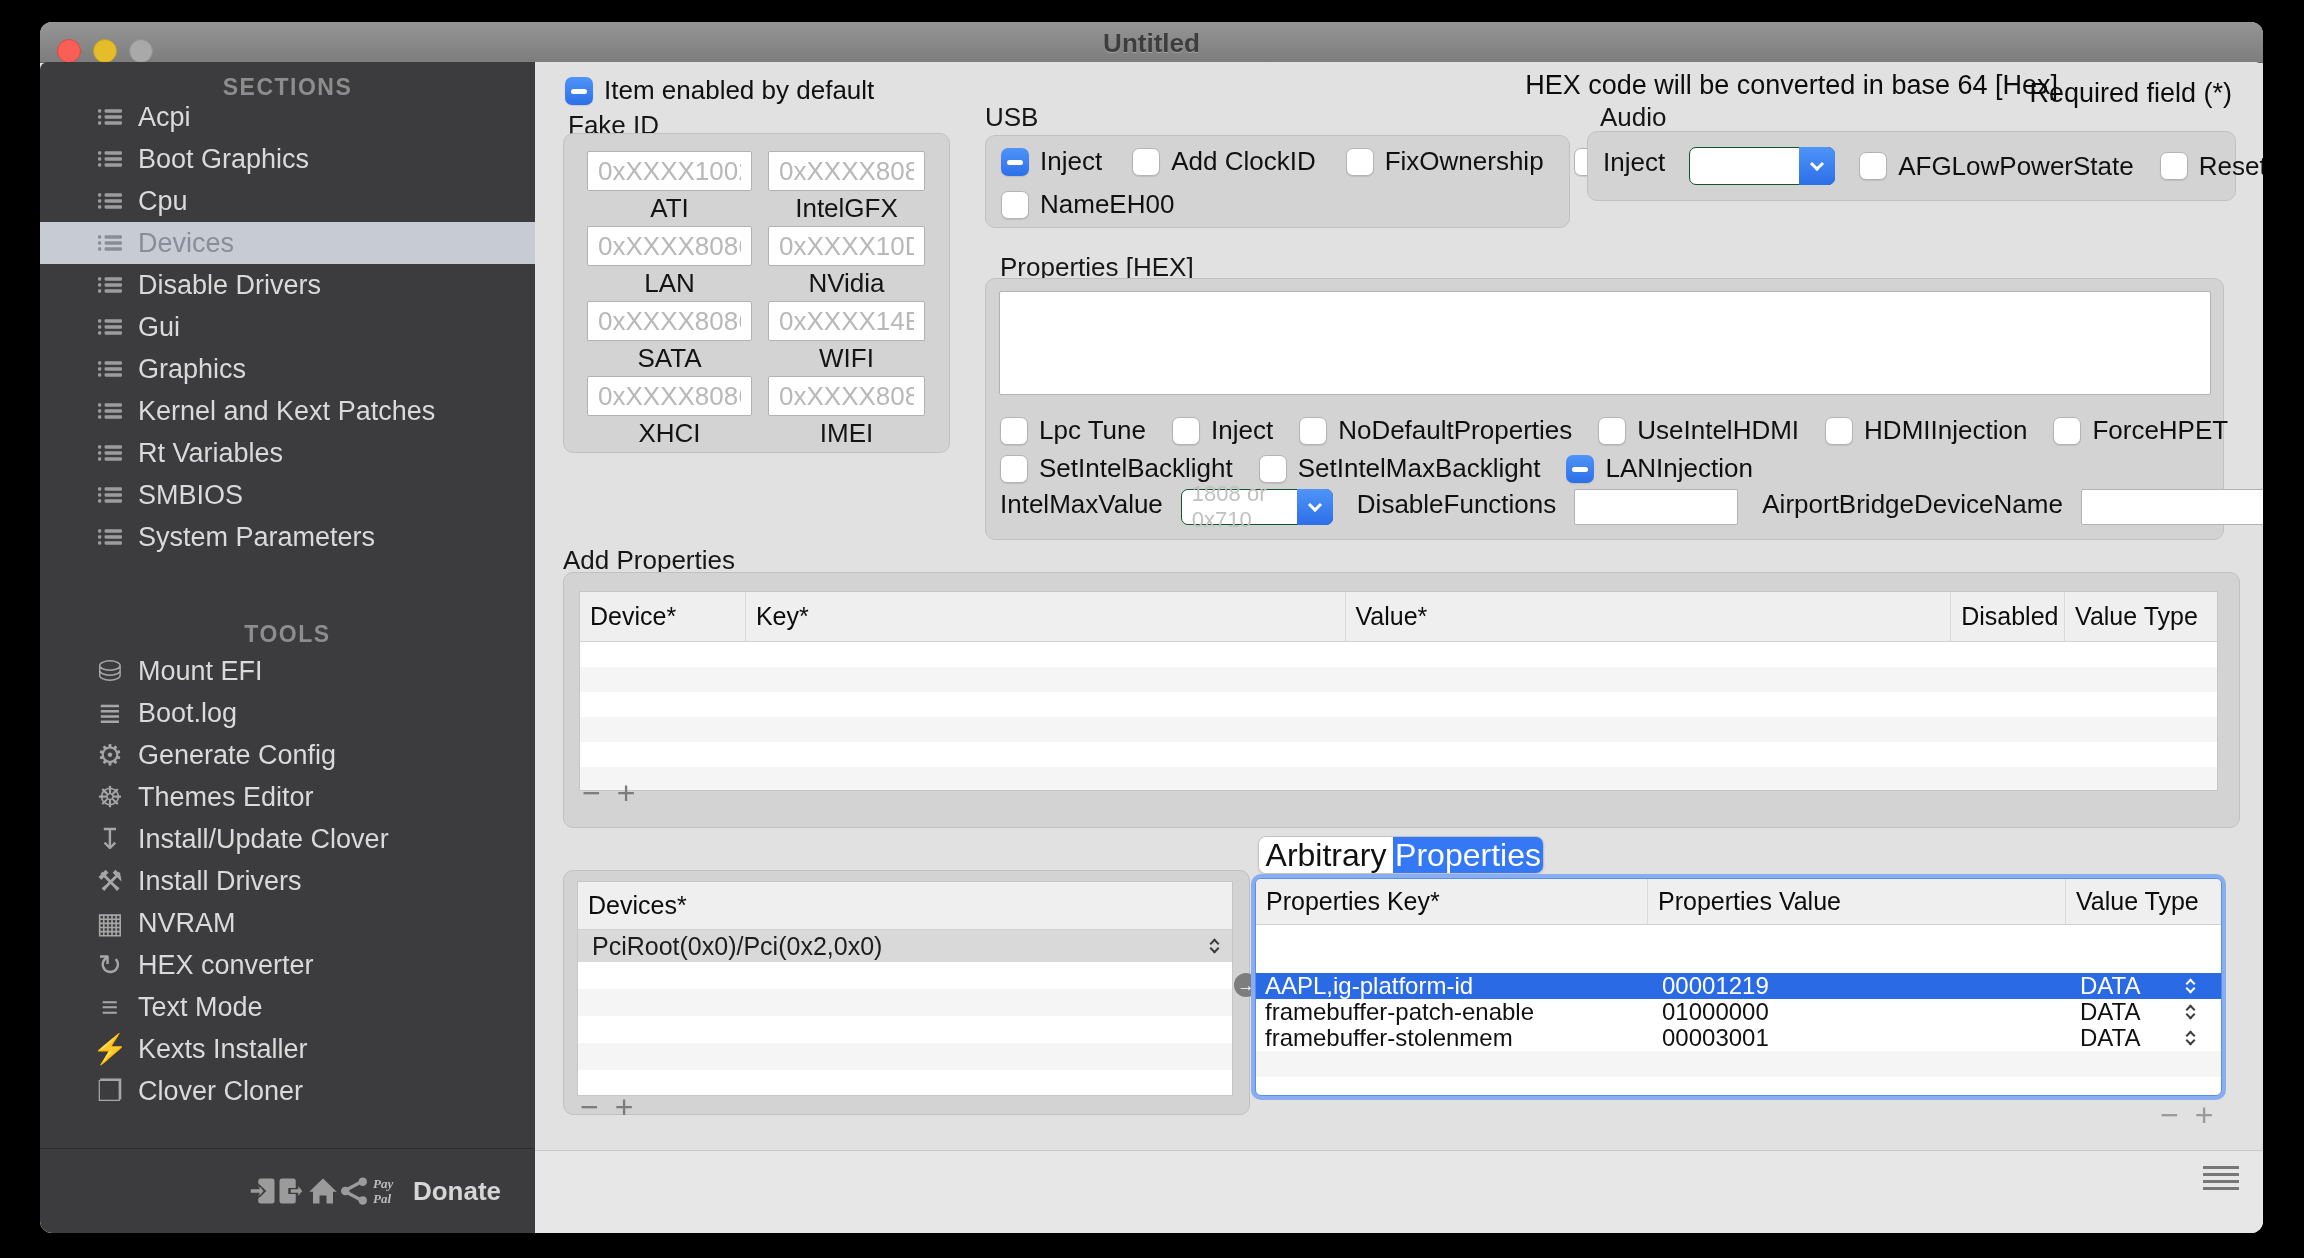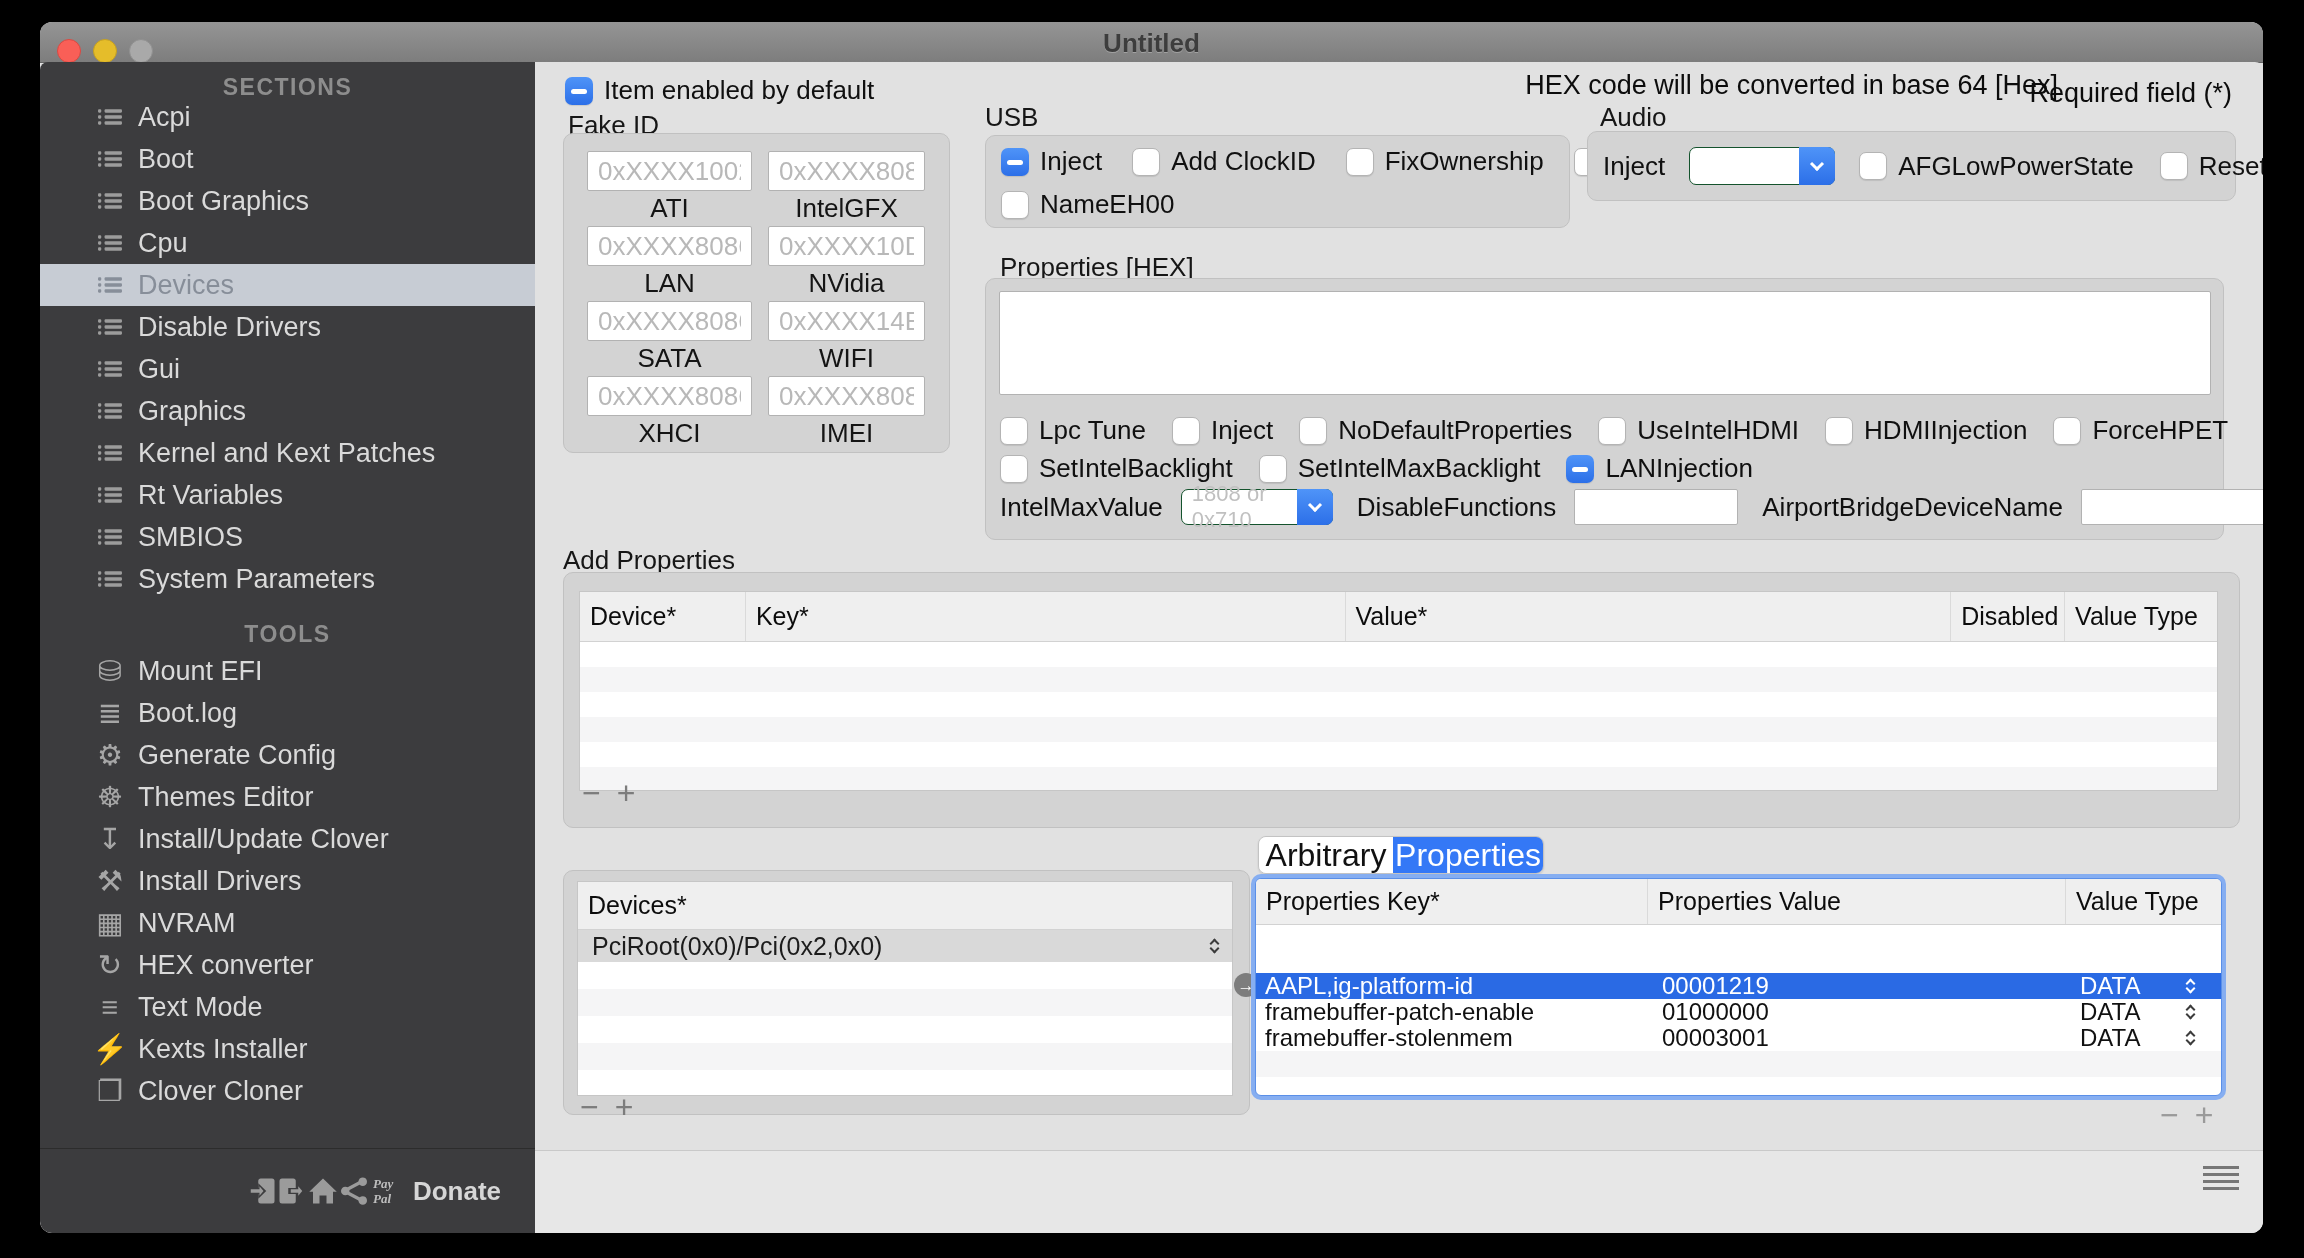--- a/index.html
+++ b/index.html
@@ -35,21 +35,21 @@
   .glabel{position:absolute;font-size:26px;color:#161616;white-space:nowrap;}
   .gbox{position:absolute;background:#d3d3d3;border:1px solid #c1c1c1;border-radius:10px;box-sizing:border-box;}
   .note{position:absolute;font-size:27px;color:#0c0c0c;white-space:nowrap;}
   
   .cb-item{display:inline-flex;align-items:center;gap:11px;}
   .cb{width:28px;height:28px;border-radius:7px;background:#fff;border:1px solid #b4b4b4;
     box-shadow:0 1px 1px rgba(0,0,0,.10);box-sizing:border-box;flex:none;position:relative;}
   .cb.mixed{background:linear-gradient(#4f94f8,#2c6fe8);border:none;}
   .cb.mixed::after{content:"";position:absolute;left:6px;right:6px;top:12px;height:5px;border-radius:2.5px;background:#fff;}
   .cb-label{font-size:26px;color:#101010;white-space:nowrap;}
-  .cb-row{position:absolute;display:flex;align-items:center;}
+  .cb-row{position:absolute;display:flex;}
   
   .txtfield{background:#fff;border:1px solid #b2b2b2;box-sizing:border-box;font-size:25px;color:#222;
     font-family:"Liberation Sans",sans-serif;padding:0 10px;outline:none;}
   .txtfield::placeholder{color:#b8b8b8;}
   .combo{position:relative;background:#fff;border:1px solid #14532d;border-radius:7px;box-sizing:border-box;}
   .combo .cap{position:absolute;right:-1px;top:-1px;bottom:-1px;width:36px;border-radius:0 7px 7px 0;
     background:linear-gradient(#4f94f8,#2c6fe8);display:flex;align-items:center;justify-content:center;}
   .combo .ph{position:absolute;left:10px;top:0;bottom:0;display:flex;align-items:center;font-size:22px;color:#c0c0c0;}
   .ch{display:block;width:8px;height:8px;border-right:3px solid #3c3c3c;border-bottom:3px solid #3c3c3c;box-sizing:border-box;}
   .ch.up{transform:rotate(-135deg);margin-bottom:-1px;}
@@ -121,35 +121,20 @@
                 <rect x="0" y="1" width="3" height="3" rx="1"></rect>
                 <rect x="6" y="1" width="16" height="3" rx="1"></rect>
                 <rect x="0" y="6.5" width="3" height="3" rx="1"></rect>
                 <rect x="6" y="6.5" width="16" height="3" rx="1"></rect>
                 <rect x="0" y="12" width="3" height="3" rx="1"></rect>
                 <rect x="6" y="12" width="16" height="3" rx="1"></rect>
               </g>
             </svg>
           </span>
           <span class="side-label">Acpi</span>
-        </div>
-        <div class="side-item">
-          <span class="side-ic">
-            <svg viewBox="0 0 22 16" width="24" height="18">
-              <g fill="#9c9c9c">
-                <rect x="0" y="1" width="3" height="3" rx="1"></rect>
-                <rect x="6" y="1" width="16" height="3" rx="1"></rect>
-                <rect x="0" y="6.5" width="3" height="3" rx="1"></rect>
-                <rect x="6" y="6.5" width="16" height="3" rx="1"></rect>
-                <rect x="0" y="12" width="3" height="3" rx="1"></rect>
-                <rect x="6" y="12" width="16" height="3" rx="1"></rect>
-              </g>
-            </svg>
-          </span>
-          <span class="side-label">Boot</span>
         </div>
         <div class="side-item">
           <span class="side-ic">
             <svg viewBox="0 0 22 16" width="24" height="18">
               <g fill="#9c9c9c">
                 <rect x="0" y="1" width="3" height="3" rx="1"></rect>
                 <rect x="6" y="1" width="16" height="3" rx="1"></rect>
                 <rect x="0" y="6.5" width="3" height="3" rx="1"></rect>
                 <rect x="6" y="6.5" width="16" height="3" rx="1"></rect>
                 <rect x="0" y="12" width="3" height="3" rx="1"></rect>

